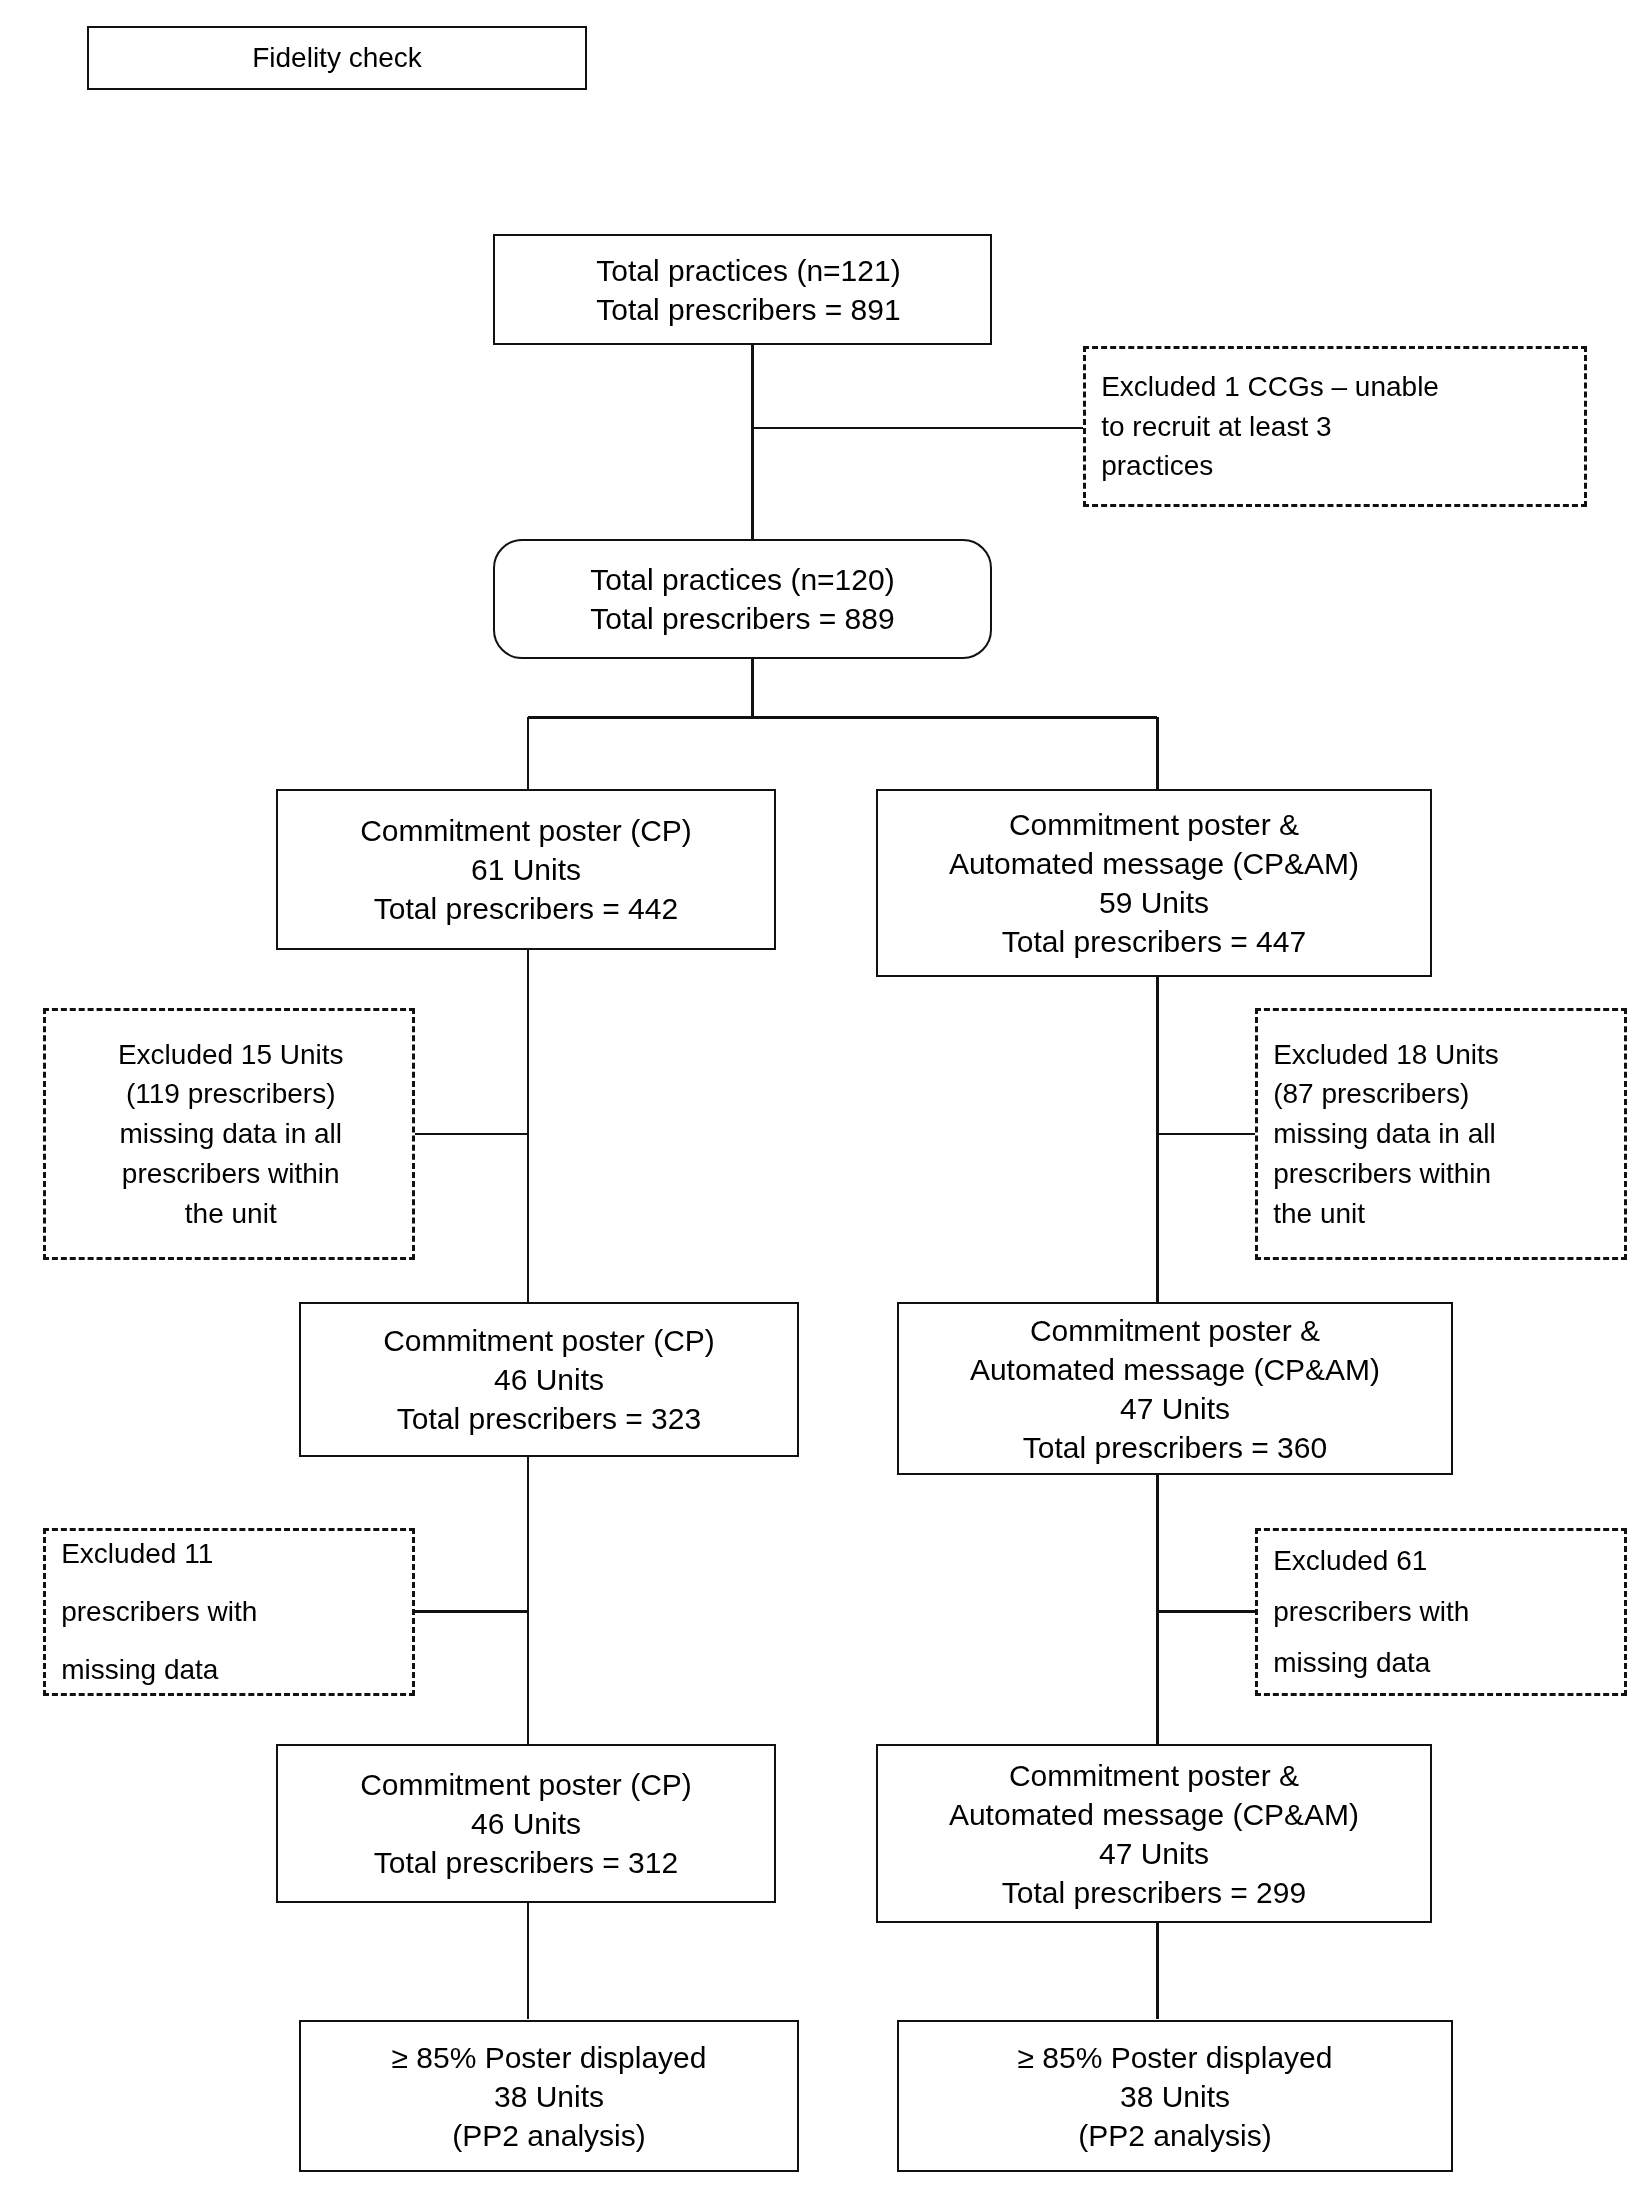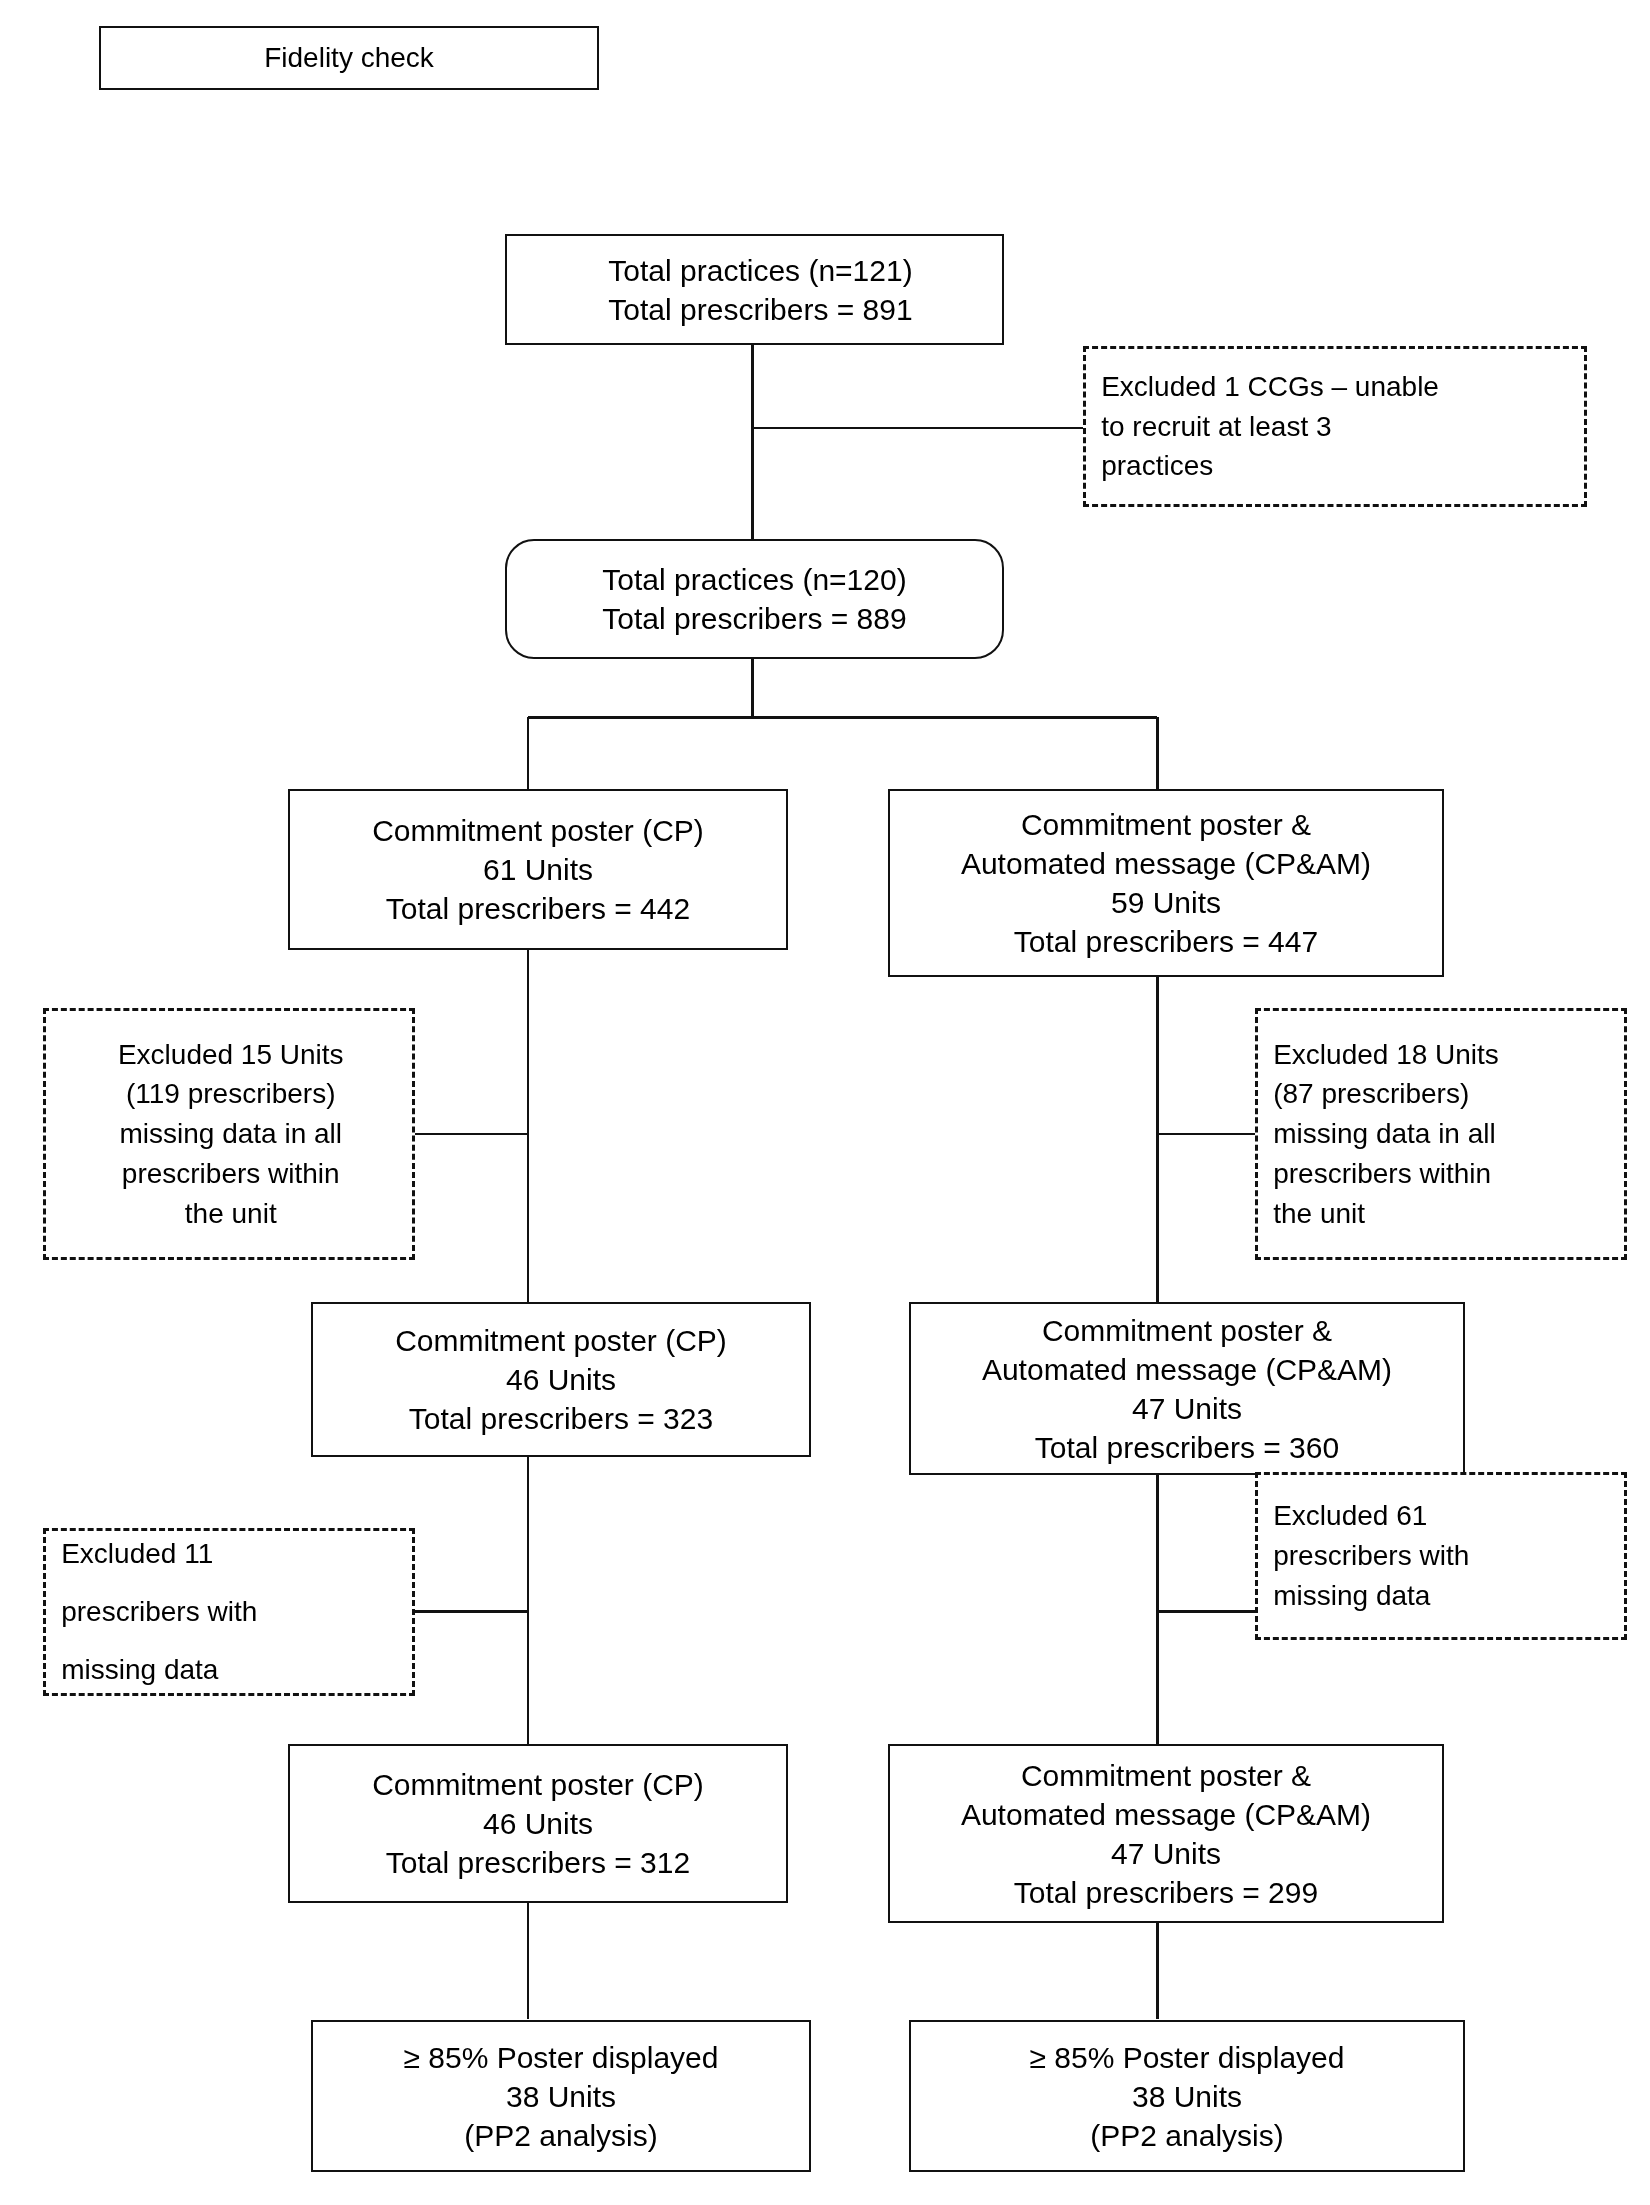--- a/index.html
+++ b/index.html
@@ -33,21 +33,20 @@
     display: flex;
     flex-direction: column;
     align-items: center;
     justify-content: center;
     text-align: center;
     line-height: 1.30;
     z-index: 2;
   }
   .solid {
     border: 2.7px solid #111111;
-    margin-left: 12px;
   }
   .dashed {
     border: 3.1px dashed #111111;
     align-items: flex-start;
     text-align: left;
   }
   .line {
     display: block;
     white-space: nowrap;
   }
@@ -162,21 +161,21 @@
     <span class="line">47 Units</span>
     <span class="line">Total prescribers = 360</span>
   </div>
 
   <div class="node dashed node-excl" style="left:43px; top:1528px; width:372px; height:168px;gap:18px;">
     <span class="line">Excluded 11</span>
     <span class="line">prescribers with</span>
     <span class="line">missing data</span>
   </div>
 
-  <div class="node dashed node-excl" style="left:1255px; top:1472px; width:372px; height:168px;">
+  <div class="node dashed node-excl" style="left:1255px; top:1528px; width:372px; height:168px;justify-content:space-between;">
     <span class="line">Excluded 61</span>
     <span class="line">prescribers with</span>
     <span class="line">missing data</span>
   </div>
 
   <div class="node solid node-main" style="left:276px; top:1744px; width:500px; height:159px;">
     <span class="line">Commitment poster (CP)</span>
     <span class="line">46 Units</span>
     <span class="line">Total prescribers = 312</span>
   </div>

